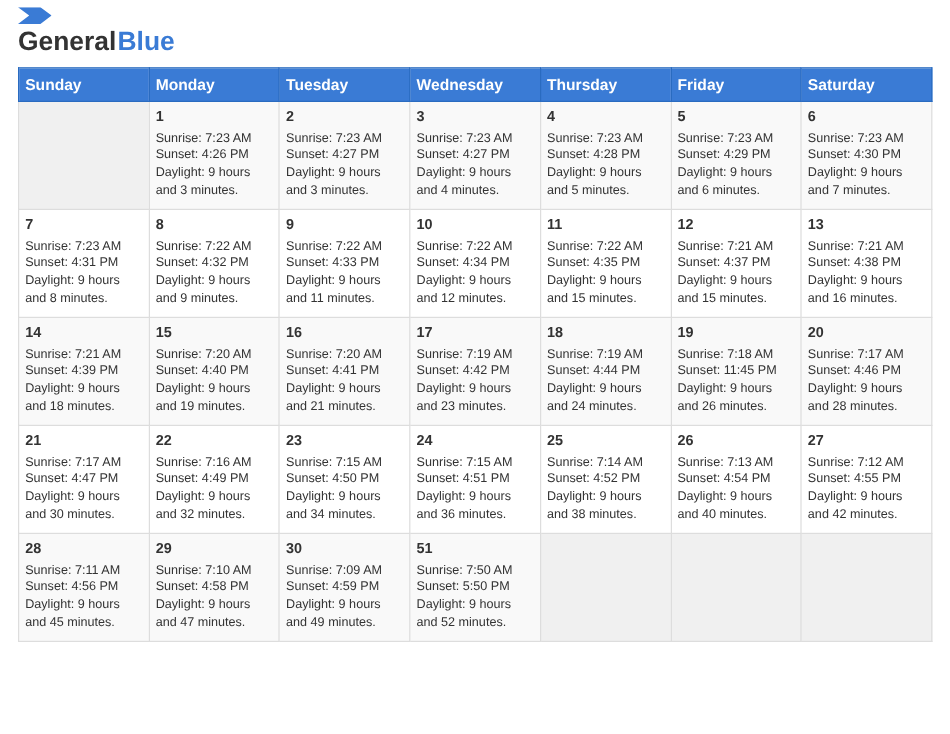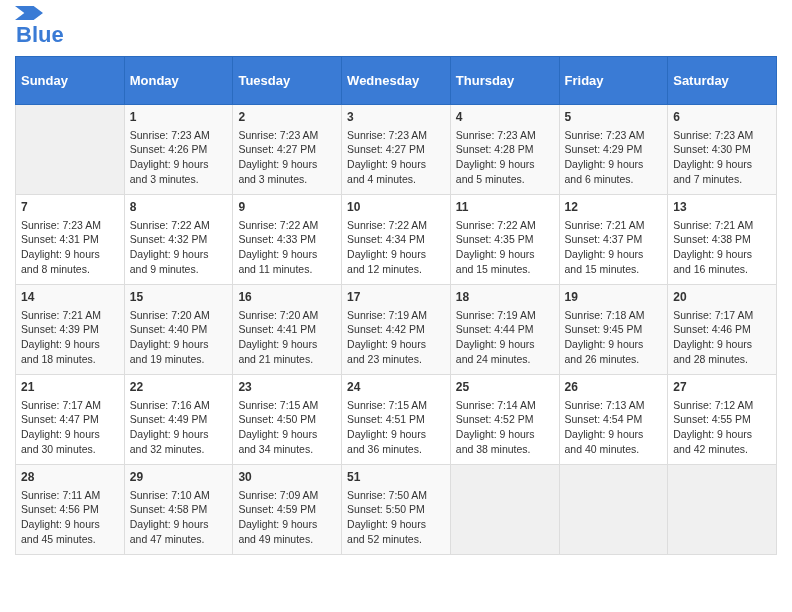--- a/index.html
+++ b/index.html
@@ -42,21 +42,21 @@
     table {
       width: 100%;
       border-collapse: collapse;
       table-layout: fixed;
     }
     thead tr th {
       background-color: #3a7bd5;
       color: #fff;
       font-size: 13px;
       font-weight: bold;
-      padding: 16px 5px;
+      padding: 6px 5px;
       text-align: left;
       border: 1px solid #2a6bc0;
     }
     tbody tr td {
       vertical-align: top;
       padding: 4px 5px;
       font-size: 10.5px;
       color: #333;
       border: 1px solid #ddd;
       background: #fff;
@@ -78,20 +78,21 @@
   </style>
 </head>
 <body>
 
 <div class="header">
   <div class="logo">
     <svg class="logo-arrow" viewBox="0 0 60 30" xmlns="http://www.w3.org/2000/svg">
       <polygon points="0,0 40,0 60,15 40,30 0,30 20,15" fill="#3a7bd5"></polygon>
     </svg>
     <div style="display:flex; align-items:baseline; margin-top:2px;">
+      <span style="font-size:22px; font-weight:bold; color:#333;">General</span>
       <span style="font-size:22px; font-weight:bold; color:#3a7bd5; margin-left:1px;">Blue</span>
     </div>
   </div>
 </div>
 
 <table>
   <thead>
     <tr>
       <th>Sunday</th>
       <th>Monday</th>
@@ -157,21 +158,21 @@
         <td>
           <div class="cell-content"><span class="day-number">16</span><span>Sunrise: 7:20 AM</span><br><span>Sunset: 4:41 PM</span><br><span>Daylight: 9 hours and 21 minutes.</span></div>
         </td>
         <td>
           <div class="cell-content"><span class="day-number">17</span><span>Sunrise: 7:19 AM</span><br><span>Sunset: 4:42 PM</span><br><span>Daylight: 9 hours and 23 minutes.</span></div>
         </td>
         <td>
           <div class="cell-content"><span class="day-number">18</span><span>Sunrise: 7:19 AM</span><br><span>Sunset: 4:44 PM</span><br><span>Daylight: 9 hours and 24 minutes.</span></div>
         </td>
         <td>
-          <div class="cell-content"><span class="day-number">19</span><span>Sunrise: 7:18 AM</span><br><span>Sunset: 9:45 PM</span><br><span>Daylight: 9 hours and 26 minutes.</span></div>
+          <div class="cell-content"><span class="day-number">19</span><span>Sunrise: 7:18 AM</span><br><span>Sunset: 11:45 PM</span><br><span>Daylight: 9 hours and 26 minutes.</span></div>
         </td>
         <td>
           <div class="cell-content"><span class="day-number">20</span><span>Sunrise: 7:17 AM</span><br><span>Sunset: 4:46 PM</span><br><span>Daylight: 9 hours and 28 minutes.</span></div>
         </td>
       </tr>
       <tr>
         <td>
           <div class="cell-content"><span class="day-number">21</span><span>Sunrise: 7:17 AM</span><br><span>Sunset: 4:47 PM</span><br><span>Daylight: 9 hours and 30 minutes.</span></div>
         </td>
         <td>

